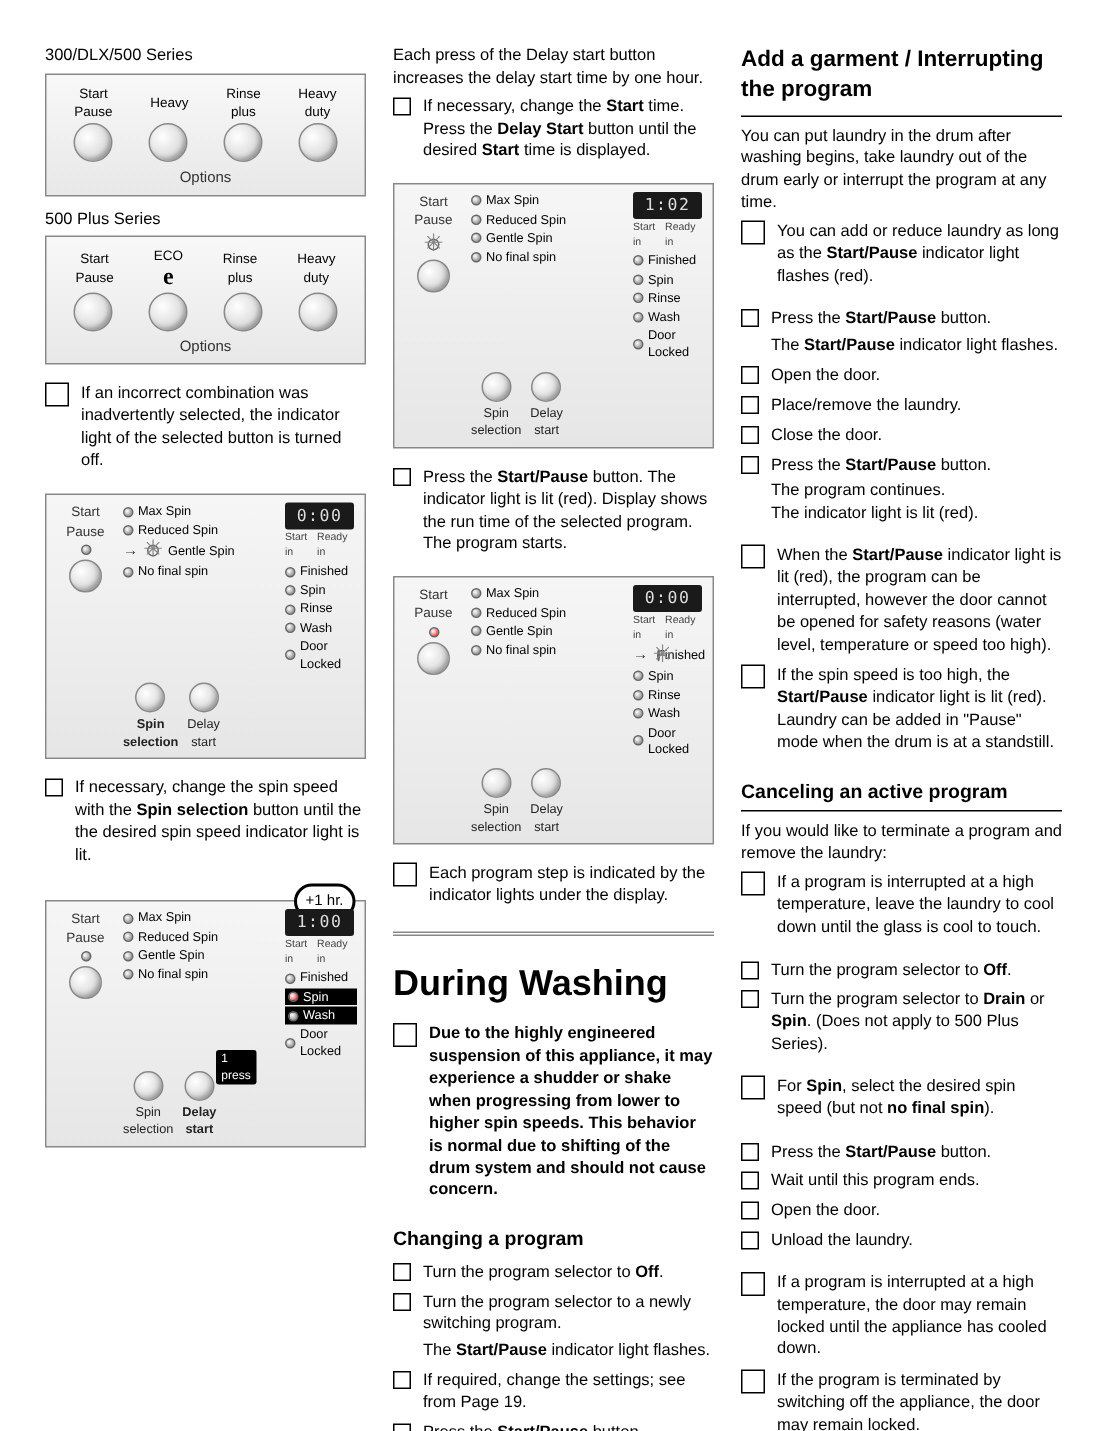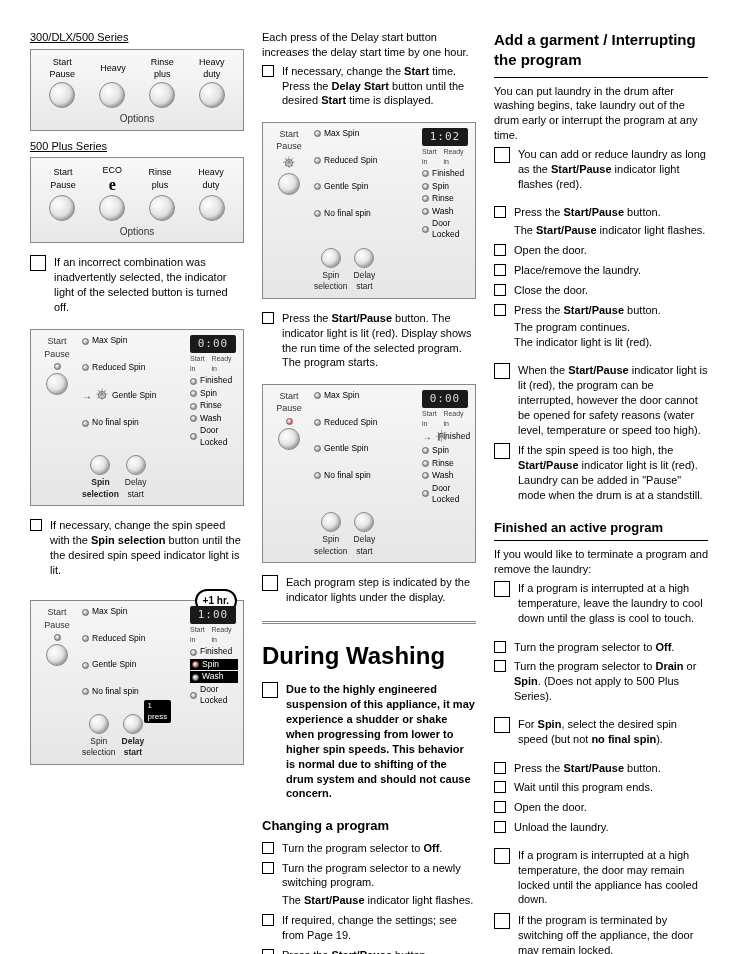--- a/index.html
+++ b/index.html
@@ -2,54 +2,54 @@
 <html><head>
 <meta charset="utf-8">
 <style>
 *{margin:0;padding:0;box-sizing:border-box}
 body{font-family:Arial,Helvetica,sans-serif;font-size:11px;line-height:1.35;color:#000;background:#fff;width:738px;padding:30px 30px 20px 30px}
 .page{display:grid;grid-template-columns:1fr 1fr 1fr;gap:18px}
 .col{display:flex;flex-direction:column}
 h1{font-size:24px;font-weight:bold;margin:10px 0 6px 0}
 h2{font-size:15px;font-weight:bold;margin:0 0 4px 0}
 h3{font-size:13px;font-weight:bold;margin:6px 0 2px 0}
-.u{text-decoration:underline}
+.u{}
 .hr{border:none;border-top:1px solid #000;margin:2px 0 6px 0}
 .dhr{height:3px;background:linear-gradient(#888,#888) 0 0/100% 1px no-repeat,linear-gradient(#888,#888) 0 100%/100% 1px no-repeat;margin:6px 0}
 ul.box{list-style:none;padding-left:0;margin:4px 0}
 ul.box>li{position:relative;padding-left:20px;margin-bottom:5px}
 ul.box>li::before{content:"";position:absolute;left:0;top:1px;width:10px;height:10px;border:1px solid #000}
 ul.bigbox{list-style:none;padding-left:0;margin:4px 0}
 ul.bigbox>li{position:relative;padding-left:24px;margin-bottom:6px}
 ul.bigbox>li::before{content:"";position:absolute;left:0;top:0;width:14px;height:14px;border:1px solid #000}
 b{font-weight:bold}
 .panel{border:1px solid #888;background:linear-gradient(#f8f8f8,#e8e8e8);padding:6px 6px 4px 6px;margin:4px 0 8px 0;position:relative;font-size:9px}
 .panel .row{display:flex;justify-content:space-around;align-items:center;margin-bottom:2px}
 .panel .btns{display:flex;justify-content:space-around;margin:2px 0}
 .knob{width:26px;height:26px;border-radius:50%;background:radial-gradient(circle at 35% 35%,#fff,#ddd 60%,#999);border:1px solid #888;box-shadow:inset -2px -2px 3px rgba(0,0,0,.2)}
 .options{text-align:center;font-size:10px;color:#333;margin-top:4px}
 .cp{display:grid;grid-template-columns:42px 1fr;gap:4px;border:1px solid #888;background:linear-gradient(#f6f6f6,#e6e6e6);padding:5px;margin:5px 0 8px 0;font-size:8.5px}
 .cp .left{display:flex;flex-direction:column;align-items:center;justify-content:flex-start;gap:3px}
 .cp .left .lbl{text-align:center;font-size:9px;color:#333}
 .cp .right{display:grid;grid-template-columns:1fr 48px;gap:4px}
-.cp .spins{display:flex;flex-direction:column;gap:15px}
+.cp .spins{display:flex;flex-direction:column;gap:1px}
 .cp .led{display:flex;align-items:center;gap:3px}
 .dot{width:7px;height:7px;border-radius:50%;background:radial-gradient(circle at 35% 35%,#fff,#aaa 60%,#777);border:1px solid #666;flex-shrink:0}
 .dot.on{background:radial-gradient(circle at 35% 35%,#fff,#f88 50%,#c00)}
 .disp{width:46px;height:18px;background:#1a1a1a;color:#ddd;font-family:monospace;font-size:11px;text-align:center;line-height:18px;border-radius:2px;letter-spacing:1px;margin-bottom:1px}
 .tiny{font-size:7px;color:#444;display:flex;justify-content:space-between}
 .cp .status{display:flex;flex-direction:column;gap:1px;grid-column:2}
 .cp .bottom{grid-column:1/3;display:flex;gap:6px;margin-top:3px;align-items:flex-end}
 .cp .bottom .bcol{display:flex;flex-direction:column;align-items:center;gap:2px}
 .cp .bottom .blbl{font-size:8.5px;text-align:center;color:#222}
 .sun{width:14px;height:14px;position:relative}
 .sun::before{content:"";position:absolute;inset:3px;border-radius:50%;border:1px solid #666}
 .sun::after{content:"✳";position:absolute;inset:0;font-size:16px;line-height:14px;text-align:center;color:#888}
 .arrow{font-size:10px;color:#333}
-.bubble{position:absolute;right:6px;top:-12px;background:#fff;border:2px solid #000;border-radius:12px;padding:3px 6px;font-size:10px;font-weight:bold}
+.bubble{position:absolute;right:6px;top:-12px;background:#fff;border:2px solid #000;border-radius:12px;padding:3px 6px;font-size:10px;font-weight:normal}
 .bubble::after{content:"";position:absolute;bottom:-6px;left:14px;width:0;height:0;border:4px solid transparent;border-top-color:#000}
 .pressflag{position:absolute;background:#000;color:#fff;font-size:8px;padding:1px 4px;border-radius:2px}
 .eco{display:flex;flex-direction:column;align-items:center;font-size:9px}
 .ecoicon{font-size:16px;font-weight:bold;font-family:Georgia,serif;line-height:1}
 </style>
 </head>
 <body>
 
 <div class="page">
 
@@ -428,21 +428,21 @@
     <li>Open the door.</li>
     <li>Place/remove the laundry.</li>
     <li>Close the door.</li>
     <li><span>Press the </span><b>Start/Pause</b><span> button.</span><div style="margin-top:3px">The program continues.</div><div>The indicator light is lit (red).</div></li>
   </ul>
   <ul class="bigbox">
     <li><span>When the </span><b>Start/Pause</b><span> indicator light is lit (red), the program can be interrupted, however the door cannot be opened for safety reasons (water level, temperature or speed too high).</span></li>
     <li><span>If the spin speed is too high, the </span><b>Start/Pause</b><span> indicator light is lit (red). Laundry can be added in "Pause" mode when the drum is at a standstill.</span></li>
   </ul>
 
-  <h3>Finished an active program</h3>
+  <h3>Canceling an active program</h3>
   <hr class="hr">
   <p>If you would like to terminate a program and remove the laundry:</p>
   <ul class="bigbox">
     <li>If a program is interrupted at a high temperature, leave the laundry to cool down until the glass is cool to touch.</li>
   </ul>
   <ul class="box">
     <li><span>Turn the program selector to </span><b>Off</b><span>.</span></li>
     <li><span>Turn the program selector to </span><b>Drain</b><span> or </span><b>Spin</b><span>.  (Does not apply to 500 Plus Series).</span></li>
   </ul>
   <ul class="bigbox">

